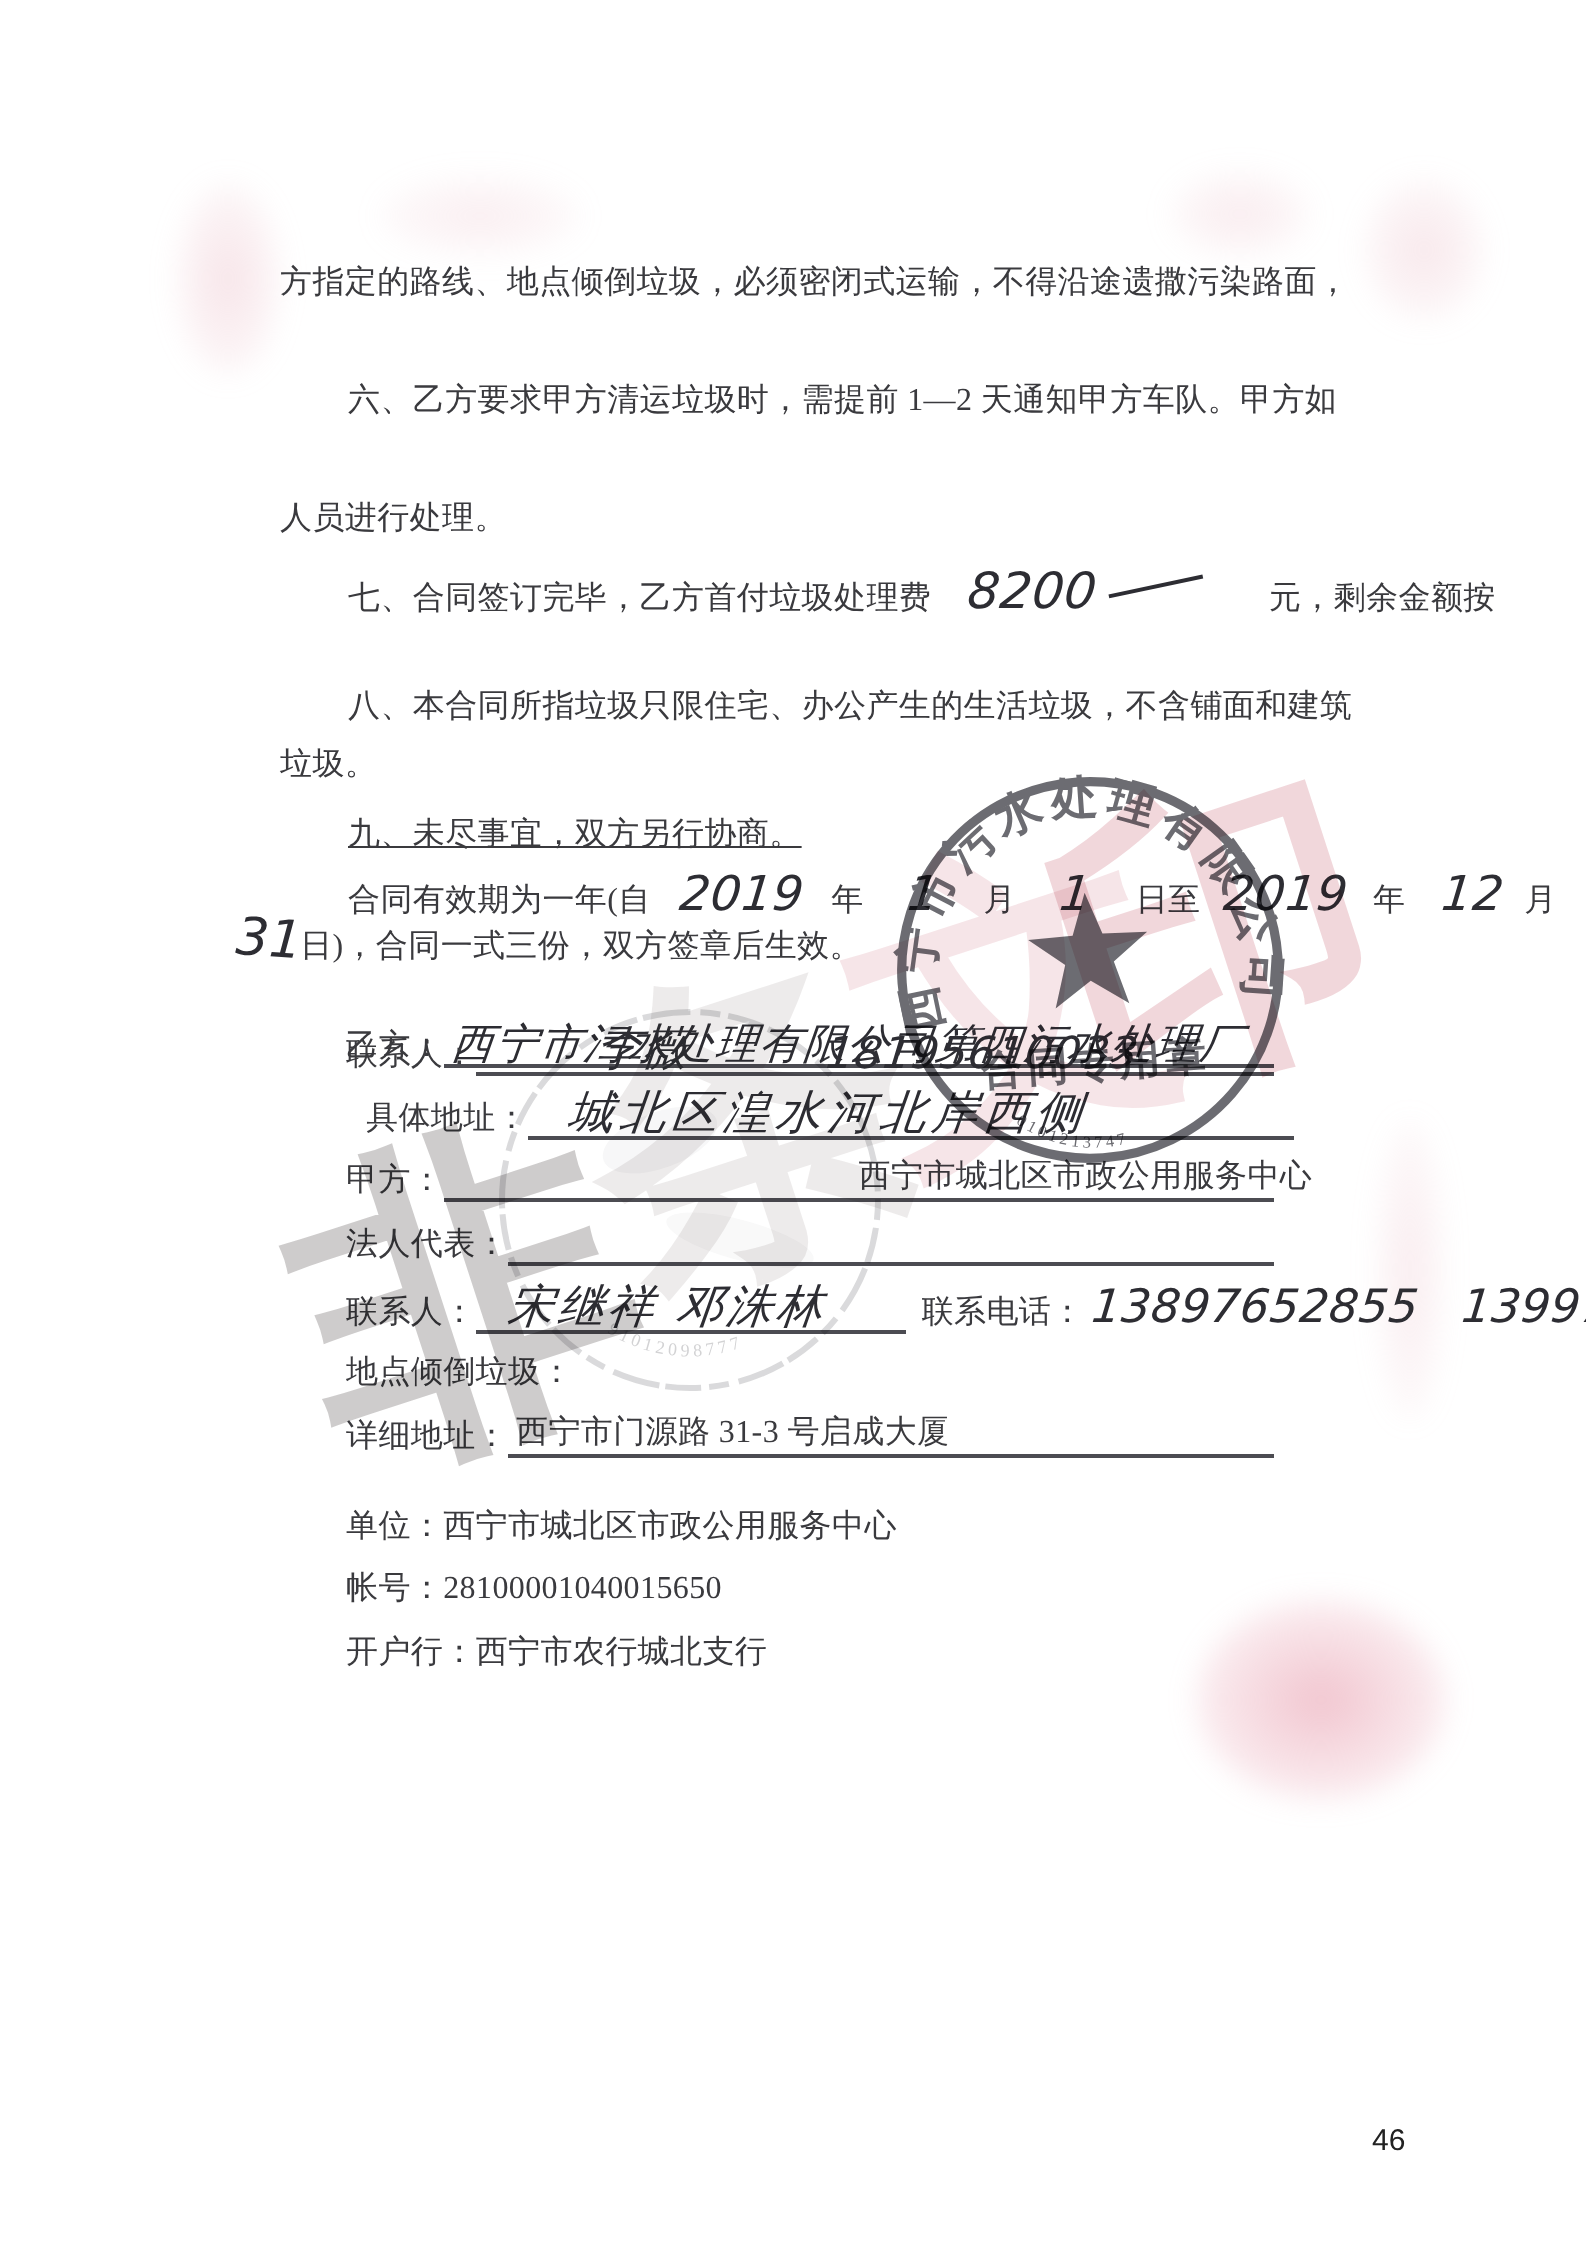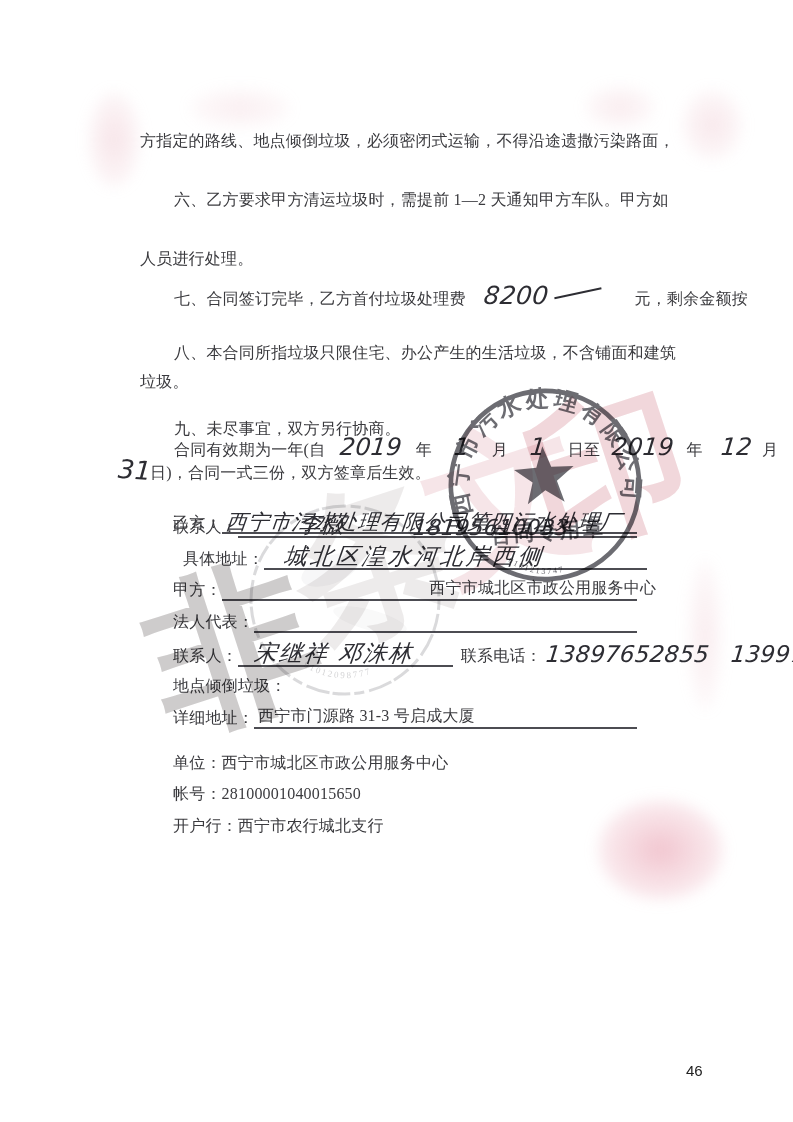--- a/index.html
+++ b/index.html
@@ -40,21 +40,21 @@
   <div class="line" style="left:140px;top:249px;">人员进行处理。</div>
 
   <div class="line" style="left:174px;top:281px;">
     <span>七、合同签订完毕，乙方首付垃圾处理费</span>
     <span class="hw" style="font-size:25px;margin:0 6px 0 14px;">8200</span><span class="tail"></span>
     <span style="margin-left:26px;">元，剩余金额按</span>
   </div>
 
   <div class="line" style="left:174px;top:343px;">八、本合同所指垃圾只限住宅、办公产生的生活垃圾，不含铺面和建筑</div>
   <div class="line" style="left:140px;top:372px;">垃圾。</div>
-  <div class="line" style="left:174px;top:419px;">九、未尽事宜，双方另行协商。</div>
+  <div class="line" style="left:174px;top:407px;text-decoration:underline;">九、未尽事宜，双方另行协商。</div>
 
   <div class="line" style="left:174px;top:433px;">
     <span>合同有效期为一年(自</span>
     <span class="hw" style="font-size:24px;margin:0 10px;">2019</span>
     <span>年</span>
     <span class="hw" style="font-size:24px;margin:0 18px;">1</span>
     <span>月</span>
     <span class="hw" style="font-size:24px;margin:0 18px;">1</span>
     <span>日至</span>
     <span class="hw" style="font-size:24px;margin:0 8px;">2019</span>

